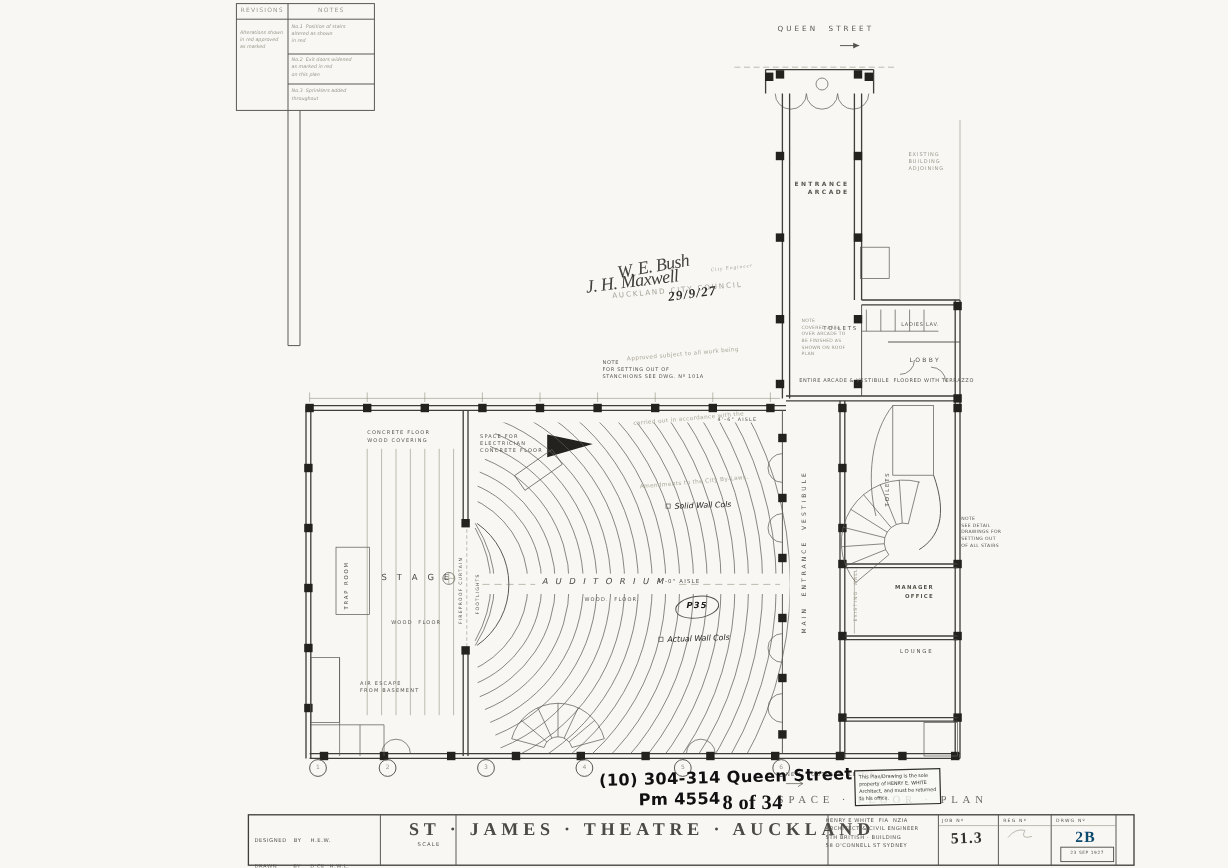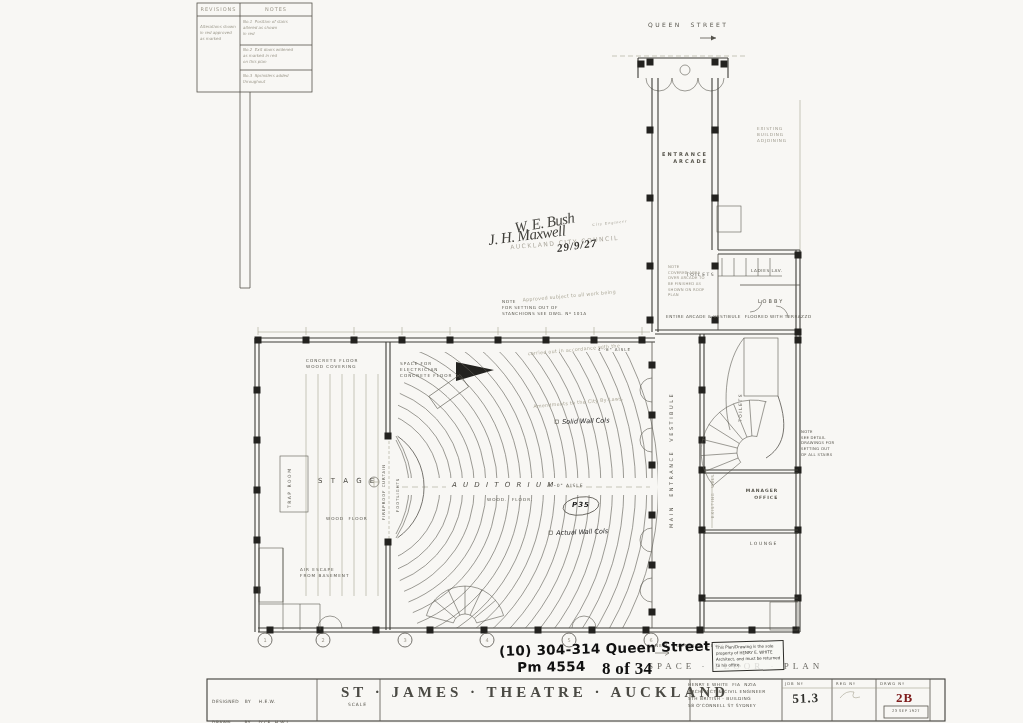--- a/index.html
+++ b/index.html
@@ -352,21 +352,21 @@
 SETTING OUT
 OF ALL STAIRS</div>
 
 <div class="lbl" style="left:655px;top:643px;font-size:4.2px;">NEW  FOOTPATH  LEVELS</div>
 <div class="lbl srf" style="left:648px;top:660px;font-size:9px;letter-spacing:4px;color:#6b6963;">SPACE · FLOOR · PLAN</div>
 <div class="stampbox" style="left:712px;top:641px;">This Plan/Drawing is the sole
 property of HENRY E. WHITE
 Architect, and must be returned
 to his office.</div>
 <div class="lbl mk" style="left:499px;top:642px;font-size:13.5px;transform:rotate(-1.5deg);">(10) 304-314 Queen Street</div>
-<div class="lbl mk" style="left:517px;top:658px;font-size:13.5px;transform:rotate(-1deg);">Pm 4554</div>
+<div class="lbl mk" style="left:532px;top:658px;font-size:13.5px;transform:rotate(-1deg);">Pm 4554</div>
 <div class="lbl mk" style="left:602px;top:657px;font-size:17px;font-family:Liberation Serif, serif;">8 of 34</div>
 
 <div class="lbl fnt" style="left:258px;top:637px;width:14px;text-align:center;font-size:5px;letter-spacing:0;">1</div>
 <div class="lbl fnt" style="left:316px;top:637px;width:14px;text-align:center;font-size:5px;letter-spacing:0;">2</div>
 <div class="lbl fnt" style="left:398px;top:637px;width:14px;text-align:center;font-size:5px;letter-spacing:0;">3</div>
 <div class="lbl fnt" style="left:480px;top:637px;width:14px;text-align:center;font-size:5px;letter-spacing:0;">4</div>
 <div class="lbl fnt" style="left:562px;top:637px;width:14px;text-align:center;font-size:5px;letter-spacing:0;">5</div>
 <div class="lbl fnt" style="left:644px;top:637px;width:14px;text-align:center;font-size:5px;letter-spacing:0;">6</div>
 
 <div class="lbl" style="left:212px;top:683px;font-size:4.4px;line-height:1.65;letter-spacing:0.5px;">
@@ -383,16 +383,16 @@
 </div>
 <div class="lbl srf c" style="left:535px;top:682px;font-size:15px;letter-spacing:4px;color:#4b4a44;">ST · JAMES · THEATRE · AUCKLAND</div>
 <div class="lbl" style="left:688px;top:682px;font-size:4.3px;line-height:1.6;letter-spacing:0.5px;">HENRY E WHITE  FIA  NZIA
 ARCHITECT &amp; CIVIL ENGINEER
 5TH BRITISH - BUILDING
 58 O'CONNELL ST SYDNEY</div>
 <div class="lbl" style="left:785px;top:681px;font-size:3.8px;">JOB Nº</div>
 <div class="lbl srf" style="left:792px;top:690px;font-size:13px;font-weight:bold;color:#30302c;transform:rotate(-2deg);">51.3</div>
 <div class="lbl" style="left:836px;top:681px;font-size:3.8px;">REG Nº</div>
 <div class="lbl" style="left:880px;top:681px;font-size:3.8px;">DRWG Nº</div>
-<div class="lbl srf" style="left:896px;top:689px;font-size:13px;font-weight:bold;color:#7f1d1d;">2B</div>
+<div class="lbl srf" style="left:896px;top:689px;font-size:13px;font-weight:bold;color:#0c4a6e;">2B</div>
 <div class="lbl" style="left:884px;top:709px;width:44px;text-align:center;font-size:3.6px;letter-spacing:0.5px;">23 SEP 1927</div>
 
 </div>
 
 </body></html>

